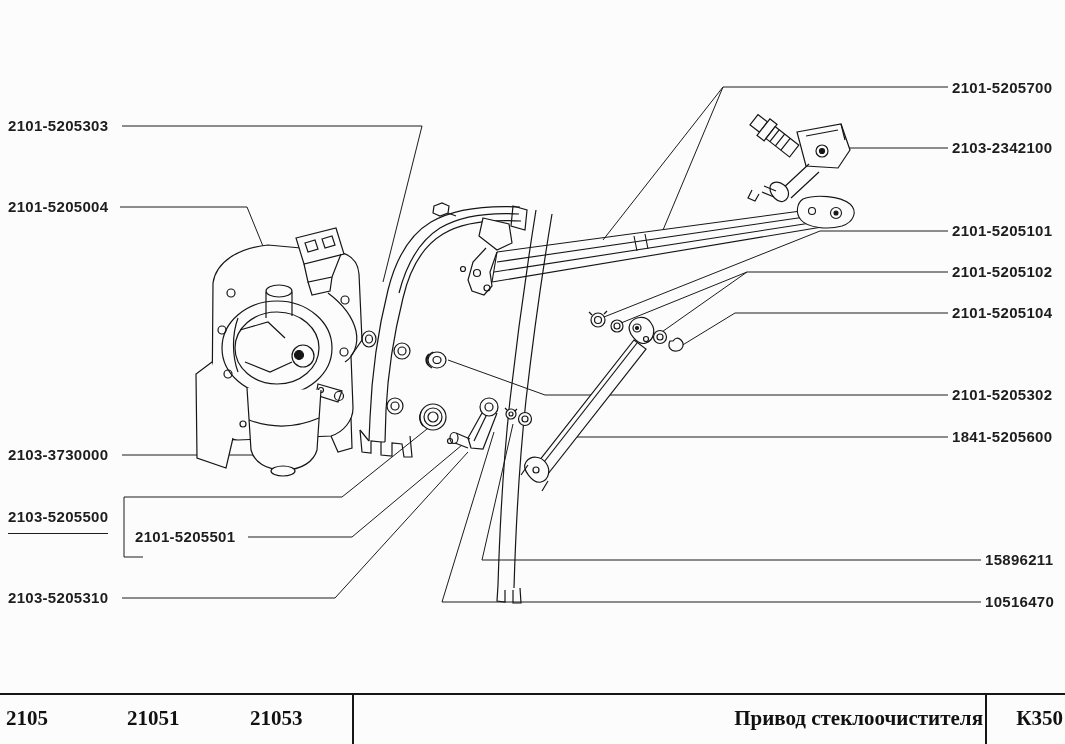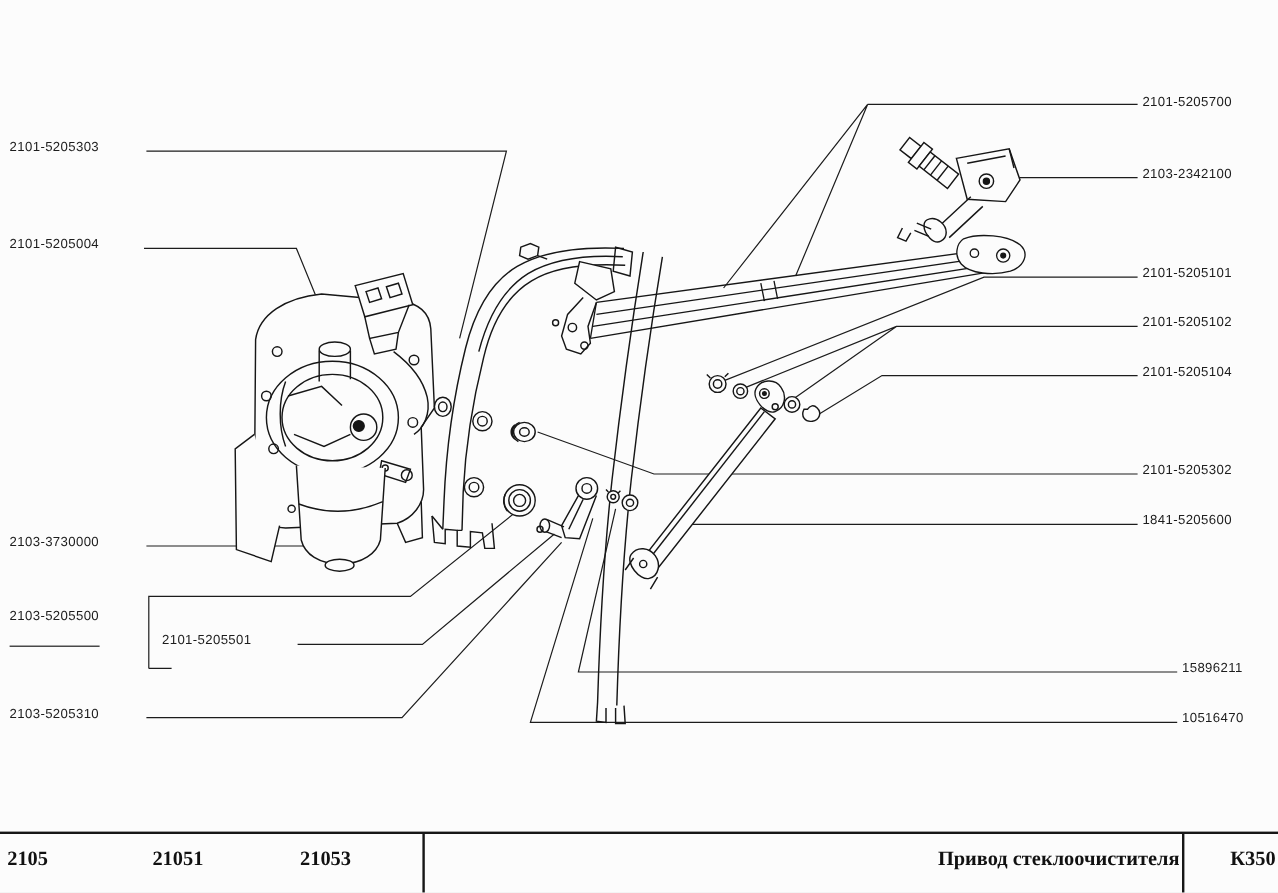--- a/index.html
+++ b/index.html
@@ -1,24 +1,24 @@
 <!DOCTYPE html>
 <html><head>
 <meta charset="utf-8">
 <style>
   html,body{margin:0;padding:0;background:#e8e8e8;}
   .stage{position:relative;width:1065px;height:744px;background:#fcfcfc;overflow:hidden;
          font-family:"Liberation Sans",sans-serif;color:#1a1a1a;}
   svg.draw{position:absolute;left:0;top:0;}
-  .callout{position:absolute;font-size:11px;letter-spacing:.3px;white-space:nowrap;color:#1d1d1d;}
-  .callout.u span{border-bottom:1.4px solid #1d1d1d;padding-bottom:18px;}
+  .callout{position:absolute;font-size:15px;letter-spacing:.3px;white-space:nowrap;color:#1d1d1d;font-weight:bold;}
+  .callout.u span{border-bottom:1.4px solid #1d1d1d;padding-bottom:8px;}
   .footer-line-top{position:absolute;left:0;top:693px;width:1065px;height:0;border-top:2px solid #161616;}
   .vline{position:absolute;top:695px;height:49px;width:0;border-left:2px solid #161616;}
   .fcell{position:absolute;top:706px;font-family:"Liberation Serif",serif;font-weight:bold;
-         font-size:17px;color:#111;white-space:nowrap;}
+         font-size:21px;color:#111;white-space:nowrap;}
 </style>
 </head>
 <body>
 
 <div class="stage">
 
   <svg class="draw" width="1065" height="744" viewBox="0 0 1065 744">
     <g fill="none" stroke="#1c1c1c" stroke-width="1">
       <path d="M122,126 H422 L383,282"></path>
       <path d="M120,207 H247 L276,278"></path>

